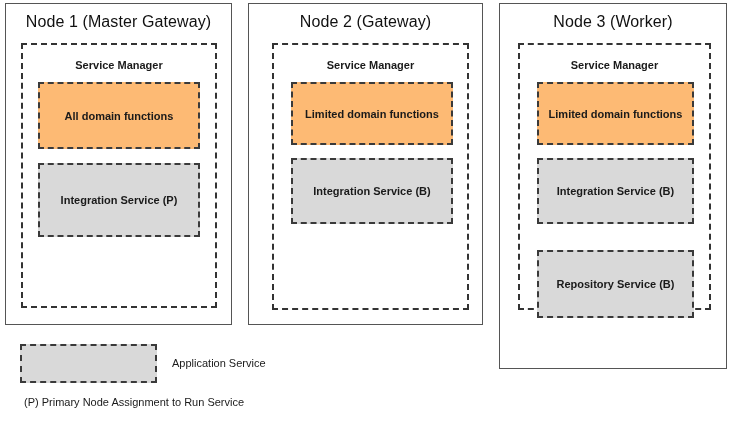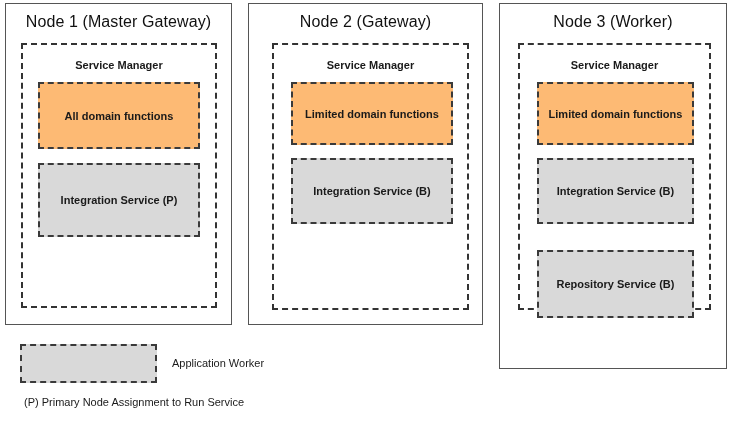--- a/index.html
+++ b/index.html
@@ -138,18 +138,18 @@
       <div class="box plain" style="left:17px; top:37px; width:157px; height:63px;">Limited domain functions</div>
 
       <div class="box shaded" style="left:17px; top:113px; width:157px; height:66px;">Integration Service (B)</div>
 
       <div class="box shaded" style="left:17px; top:189px; width:157px; height:68px;margin-top:16px;">Repository Service (B)</div>
     </div>
   </div>
 
   <div class="legend-swatch" style="left:20px; top:344px; width:137px; height:39px;"></div>
 
-  <div class="legend-label" style="left:172px; top:357px;">Application Worker</div>
+  <div class="legend-label" style="left:172px; top:357px;">Application Service</div>
 
   <div class="legend-note" style="left:24px; top:396px;">(P) Primary Node Assignment to Run Service</div>
 
 
 </div>
 
 </body></html>

